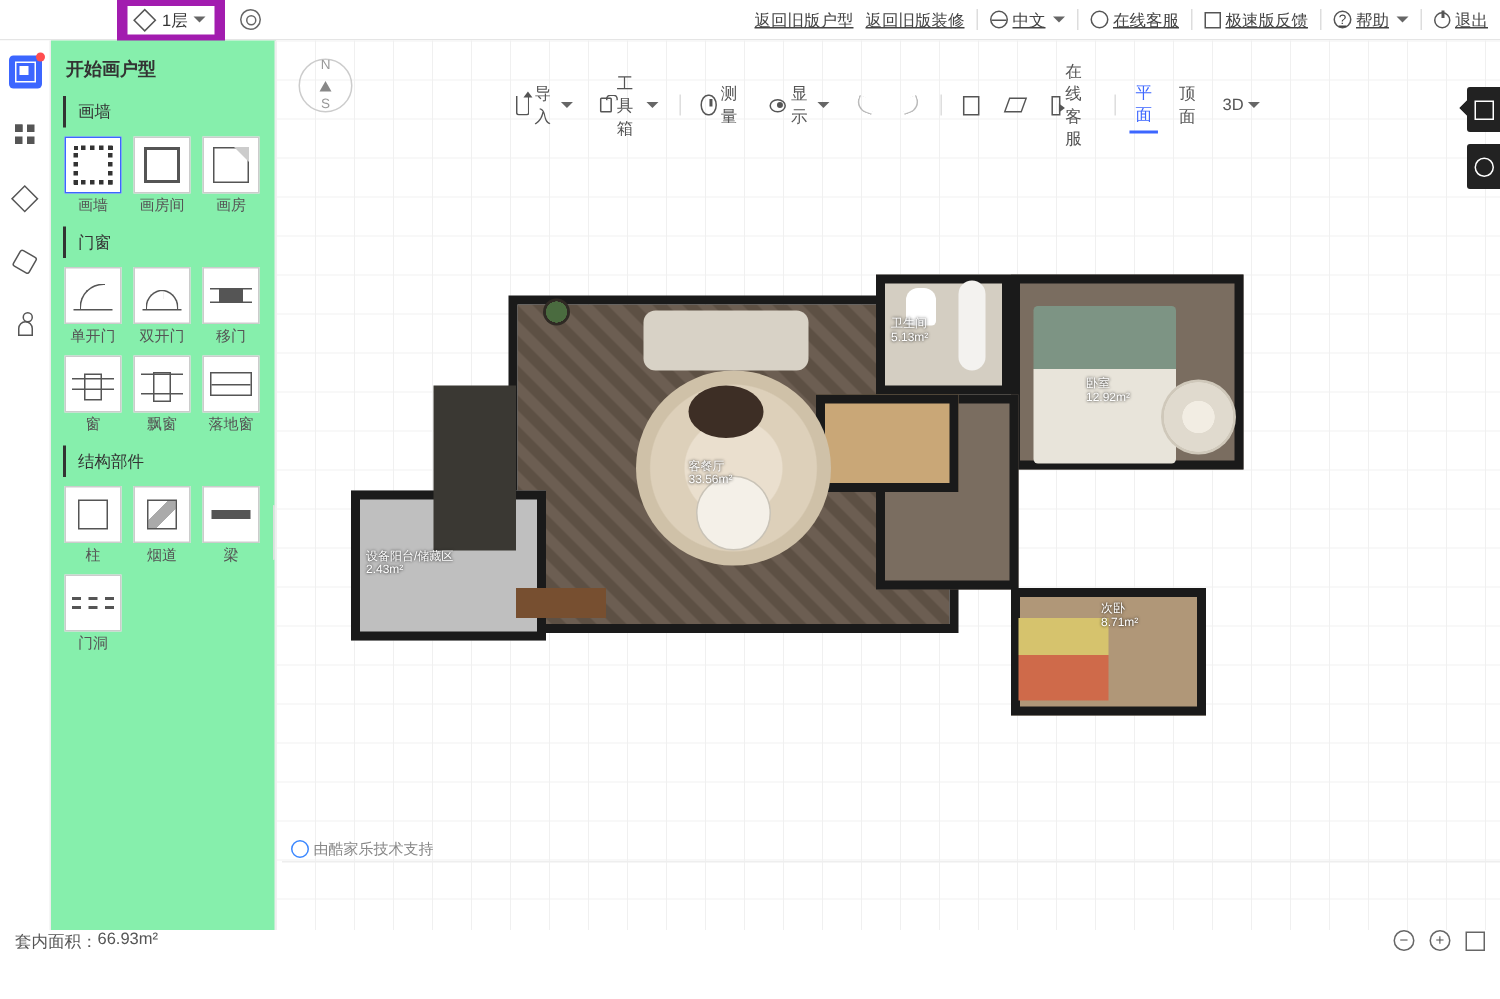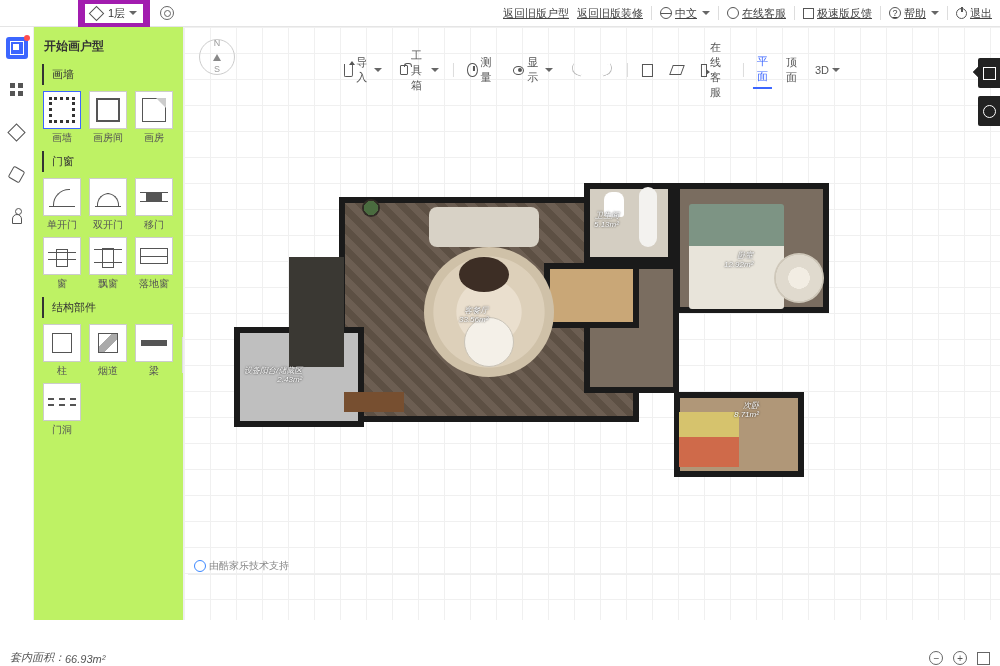--- a/index.html
+++ b/index.html
@@ -30,21 +30,21 @@
   .lb-ico.floorplan{border:1.5px solid #fff;position:relative;}
   .lb-ico.floorplan::after{content:"";position:absolute;left:2px;top:2px;width:6px;height:6px;background:#fff;}
   .lb-ico.grid{position:relative;}
   .lb-ico.grid::before,.lb-ico.grid::after{content:"";position:absolute;width:5px;height:5px;background:#555;}
   .lb-ico.grid::before{box-shadow:8px 0 #555,0 8px #555,8px 8px #555;}
   .lb-ico.cube{width:13px;height:13px;border:1.4px solid #555;transform:rotate(45deg);}
   .lb-ico.hex{width:13px;height:13px;border:1.4px solid #555;border-radius:2px;transform:rotate(30deg);}
   .lb-ico.person{width:10px;height:10px;border:1.4px solid #555;border-radius:50% 50% 0 0;position:relative;top:3px;}
   .lb-ico.person::before{content:"";position:absolute;left:2px;top:-7px;width:5px;height:5px;border:1.4px solid #555;border-radius:50%;}
   .lb-dot{position:absolute;top:-2px;right:-2px;width:6px;height:6px;background:#ff4d4f;border-radius:50%;}
-  .sidepanel { width: 150px; border-right: 1px solid #eee; padding: 8px 6px; overflow: hidden; position: relative; background: #bef264; }
+  .sidepanel { width: 150px; border-right: 1px solid #eee; padding: 8px 6px; overflow: hidden; position: relative; background: #86efac; }
   .sp-title { font-size: 12px; font-weight: 600; color: #333; padding: 3px 4px; margin-bottom: 4px; }
   .sp-cat { font-size: 11px; color: #333; padding: 3px 0 3px 8px; border-left: 2px solid #333; margin: 6px 0 4px 2px; }
   .sp-grid { display: flex; flex-wrap: wrap; gap: 3px 2px; }
   .sp-item { width: 44px; display: flex; flex-direction: column; align-items: center; cursor: pointer; padding: 2px; }
   .sp-thumb { width: 38px; height: 38px; border: 1px solid #ccc; margin-bottom: 3px; background: #fff; display: flex; align-items: center; justify-content: center; position: relative; }
   .sp-item.active .sp-thumb{border:1px solid #3c66ff;}
   .sp-label { font-size: 10px; color: #555; text-align: center; line-height: 1.1; }
   
   .th-wall{width:26px;height:26px;border:3px dotted #333;}
   .th-room{width:24px;height:24px;border:2px solid #555;}
@@ -109,25 +109,25 @@
   .sofa{left:195px;top:30px;width:110px;height:40px;background:#d8d2c6;border-radius:8px;}
   .cofftbl{left:225px;top:80px;width:50px;height:35px;background:#3d2e25;border-radius:50%;}
   .counter{left:55px;top:80px;width:55px;height:110px;background:#3a3833;}
   .bed{left:455px;top:27px;width:95px;height:105px;background:linear-gradient(#7d9484 40%,#e8e4da 40%);border-radius:3px;}
   .rug2{left:540px;top:76px;width:50px;height:50px;background:radial-gradient(circle,#f2ede3 30%,#e0dace 31% 65%,#cfc8ba 66%);border-radius:50%;}
   .tub{left:405px;top:10px;width:18px;height:60px;background:#f3f2ef;border-radius:9px;}
   .toilet{left:370px;top:15px;width:20px;height:25px;background:#fff;border-radius:8px 8px 3px 3px;}
   .shelf{left:110px;top:215px;width:60px;height:20px;background:#774f30;}
   .bed2{left:445px;top:235px;width:60px;height:55px;background:linear-gradient(#d6c36d 45%,#cf6a4a 45%);}
   .plant{left:128px;top:22px;width:18px;height:18px;background:radial-gradient(circle,#4a6b3f 55%,#2f2a24 56%);border-radius:50%;}
-  .rm-lab{position:absolute;font-size:8px;color:#fff;text-align:right;line-height:1.1;text-shadow:0 0 2px #000;font-style:italic;}
+  .rm-lab{position:absolute;font-size:8px;color:#fff;text-align:left;line-height:1.1;text-shadow:0 0 2px #000;}
   .footer{position:absolute;left:4px;right:0;bottom:45px;height:18px;font-size:10px;color:#888;display:flex;align-items:center;padding:0 6px;border-bottom:1px solid #eee;}
   .footer .kj{display:flex;align-items:center;gap:3px;}
   .footer .kj::before{content:"";width:10px;height:10px;border:1.3px solid #3c88ff;border-radius:50%;}
-  .statusbar{height:45px;display:flex;align-items:flex-end;padding:0 10px;font-size:11px;color:#555;font-style:italic;}
+  .statusbar{height:45px;display:flex;align-items:flex-start;padding:0 10px;font-size:11px;color:#555;}
   .statusbar .right{margin-left:auto;display:flex;align-items:center;gap:10px;}
   .zoom-ico{width:14px;height:14px;border:1.4px solid #666;border-radius:50%;display:flex;align-items:center;justify-content:center;font-size:10px;cursor:pointer;}
   .fit-ico{width:13px;height:13px;border:1.4px solid #666;cursor:pointer;}
   .rightfloat{position:absolute;right:0;top:58px;display:flex;flex-direction:column;gap:8px;}
   .rf-btn{width:22px;height:30px;background:#222;display:flex;align-items:center;justify-content:center;cursor:pointer;border-radius:2px 0 0 2px;}
   .rf-btn::before{content:"";width:11px;height:11px;border:1.4px solid #fff;}
   .rf-btn.cam::before{border-radius:50%;}
   .rf-arrow{position:absolute;left:-5px;top:9px;width:0;height:0;border-top:5px solid transparent;border-bottom:5px solid transparent;border-right:5px solid #222;}
 </style>
 </head>

